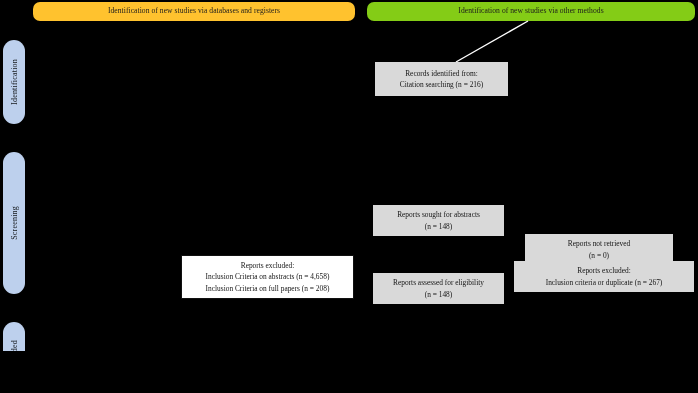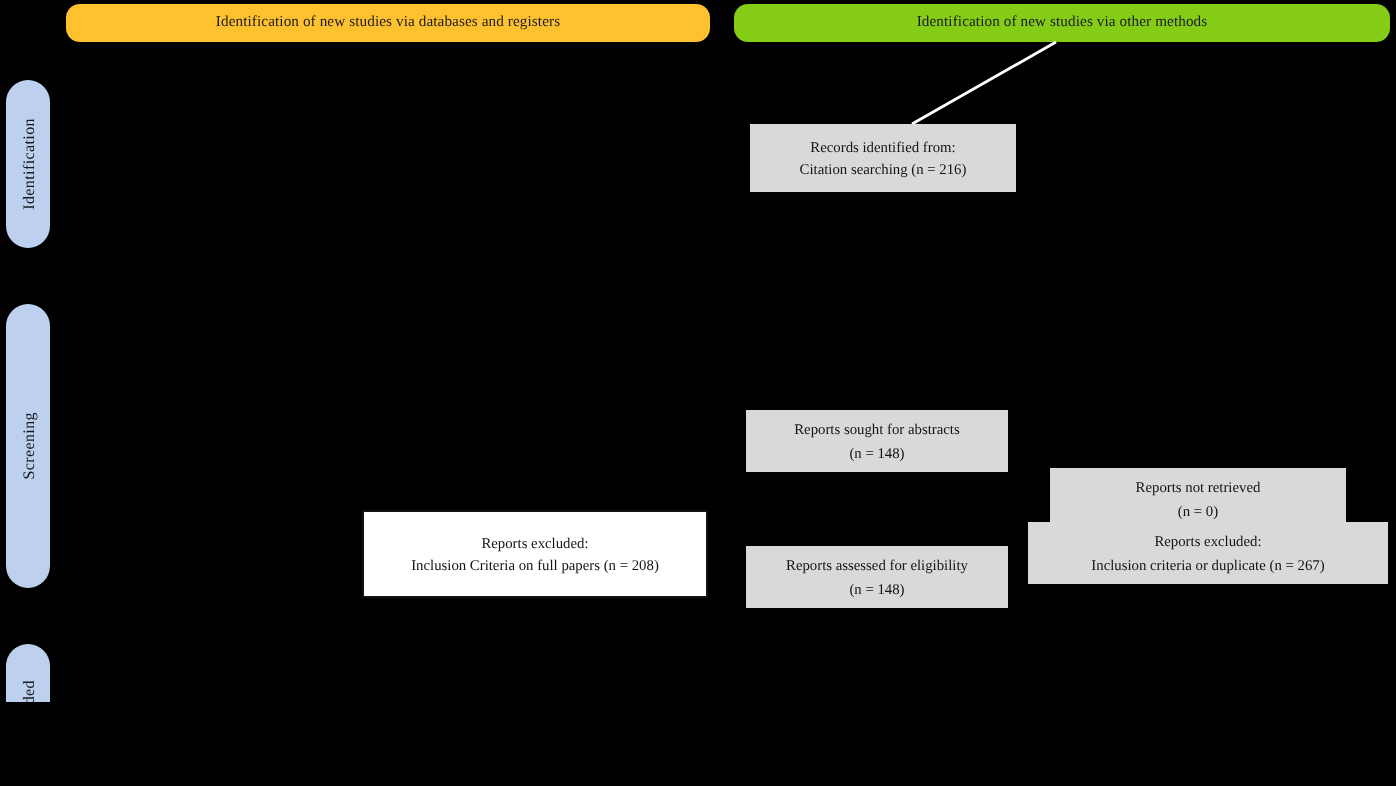--- a/index.html
+++ b/index.html
@@ -166,18 +166,19 @@
     <span class="line">(n = 148)</span>
   </div>
 
   <div class="box box-gray" id="box-reports-excluded-right">
     <span class="line">Reports excluded:</span>
     <span class="line">Inclusion criteria or duplicate (n = 267)</span>
   </div>
 
   <div class="box box-white" id="box-reports-excluded-left">
     <span class="line">Reports excluded:</span>
+    <span class="line">Inclusion Criteria on abstracts (n = 4,658)</span>
     <span class="line">Inclusion Criteria on full papers (n = 208)</span>
   </div>
 
   <div id="included-marker"></div>
 
 </div>
 
 </body></html>

